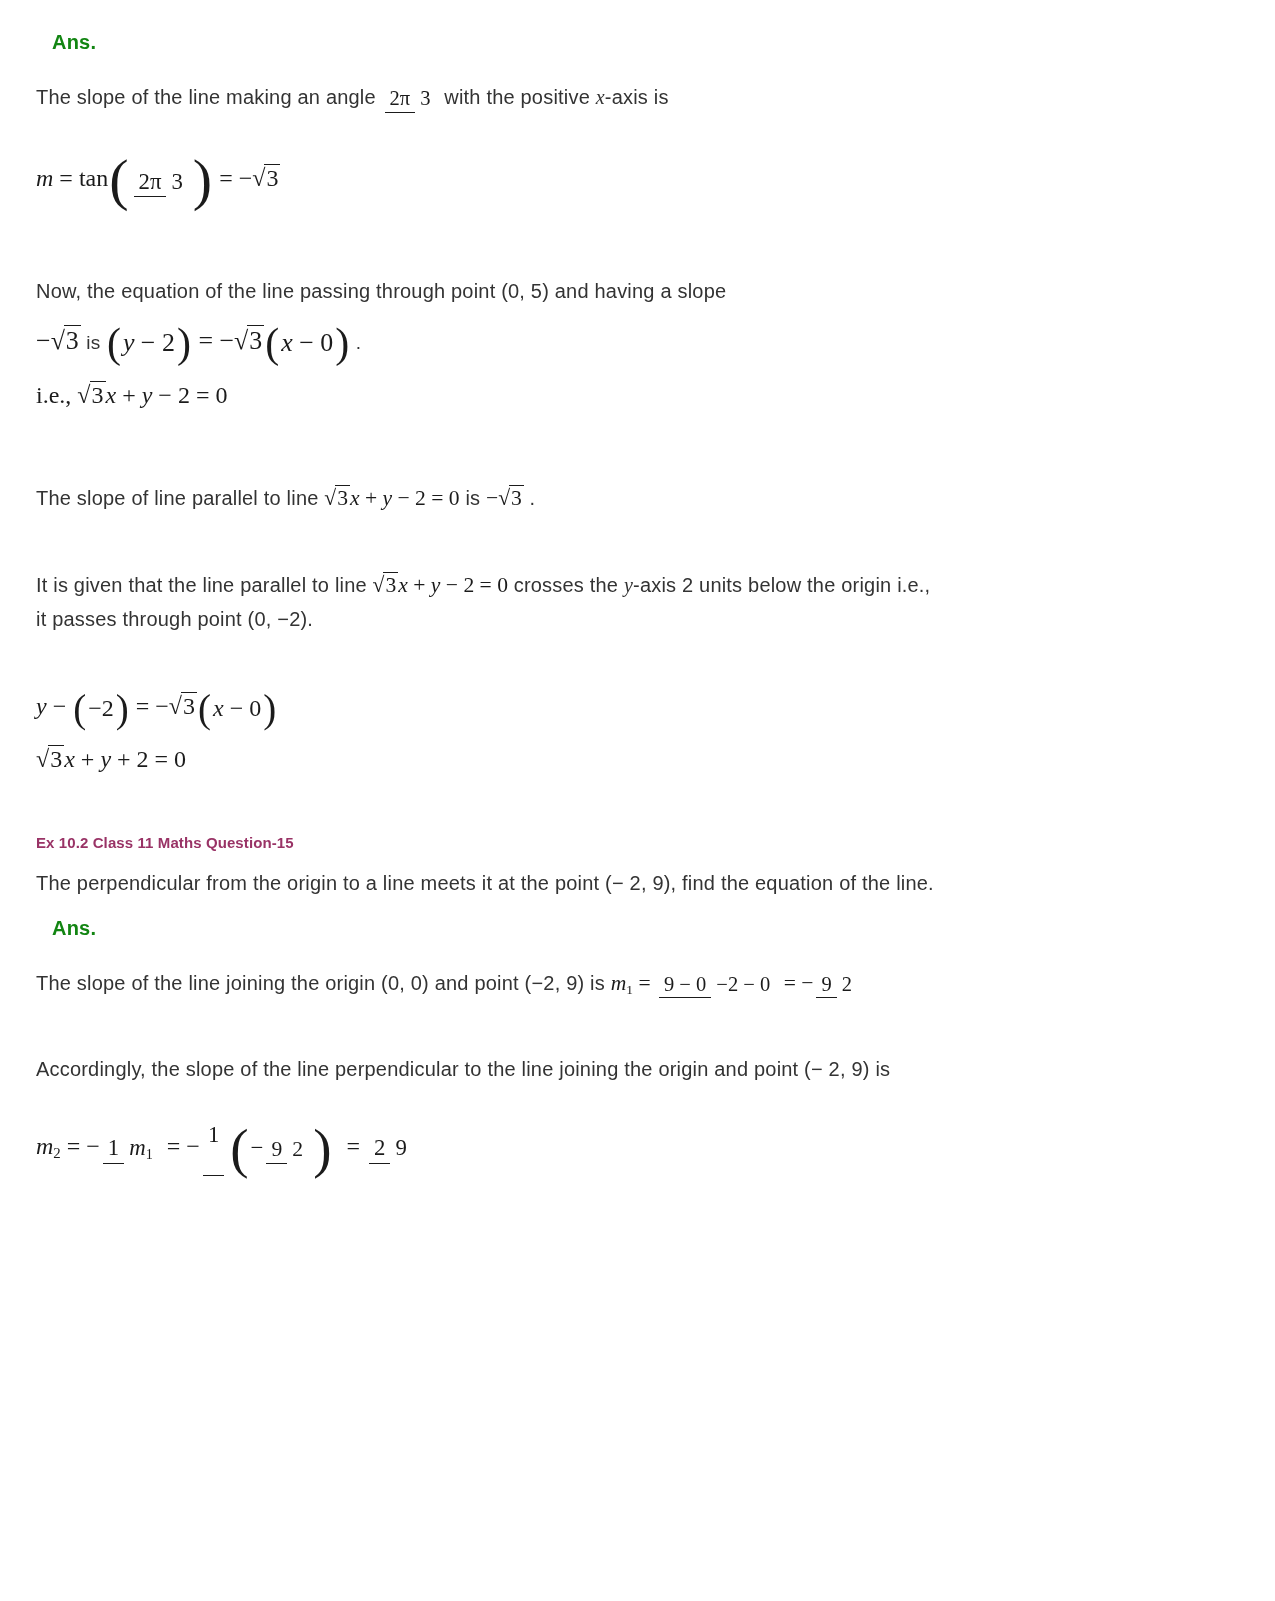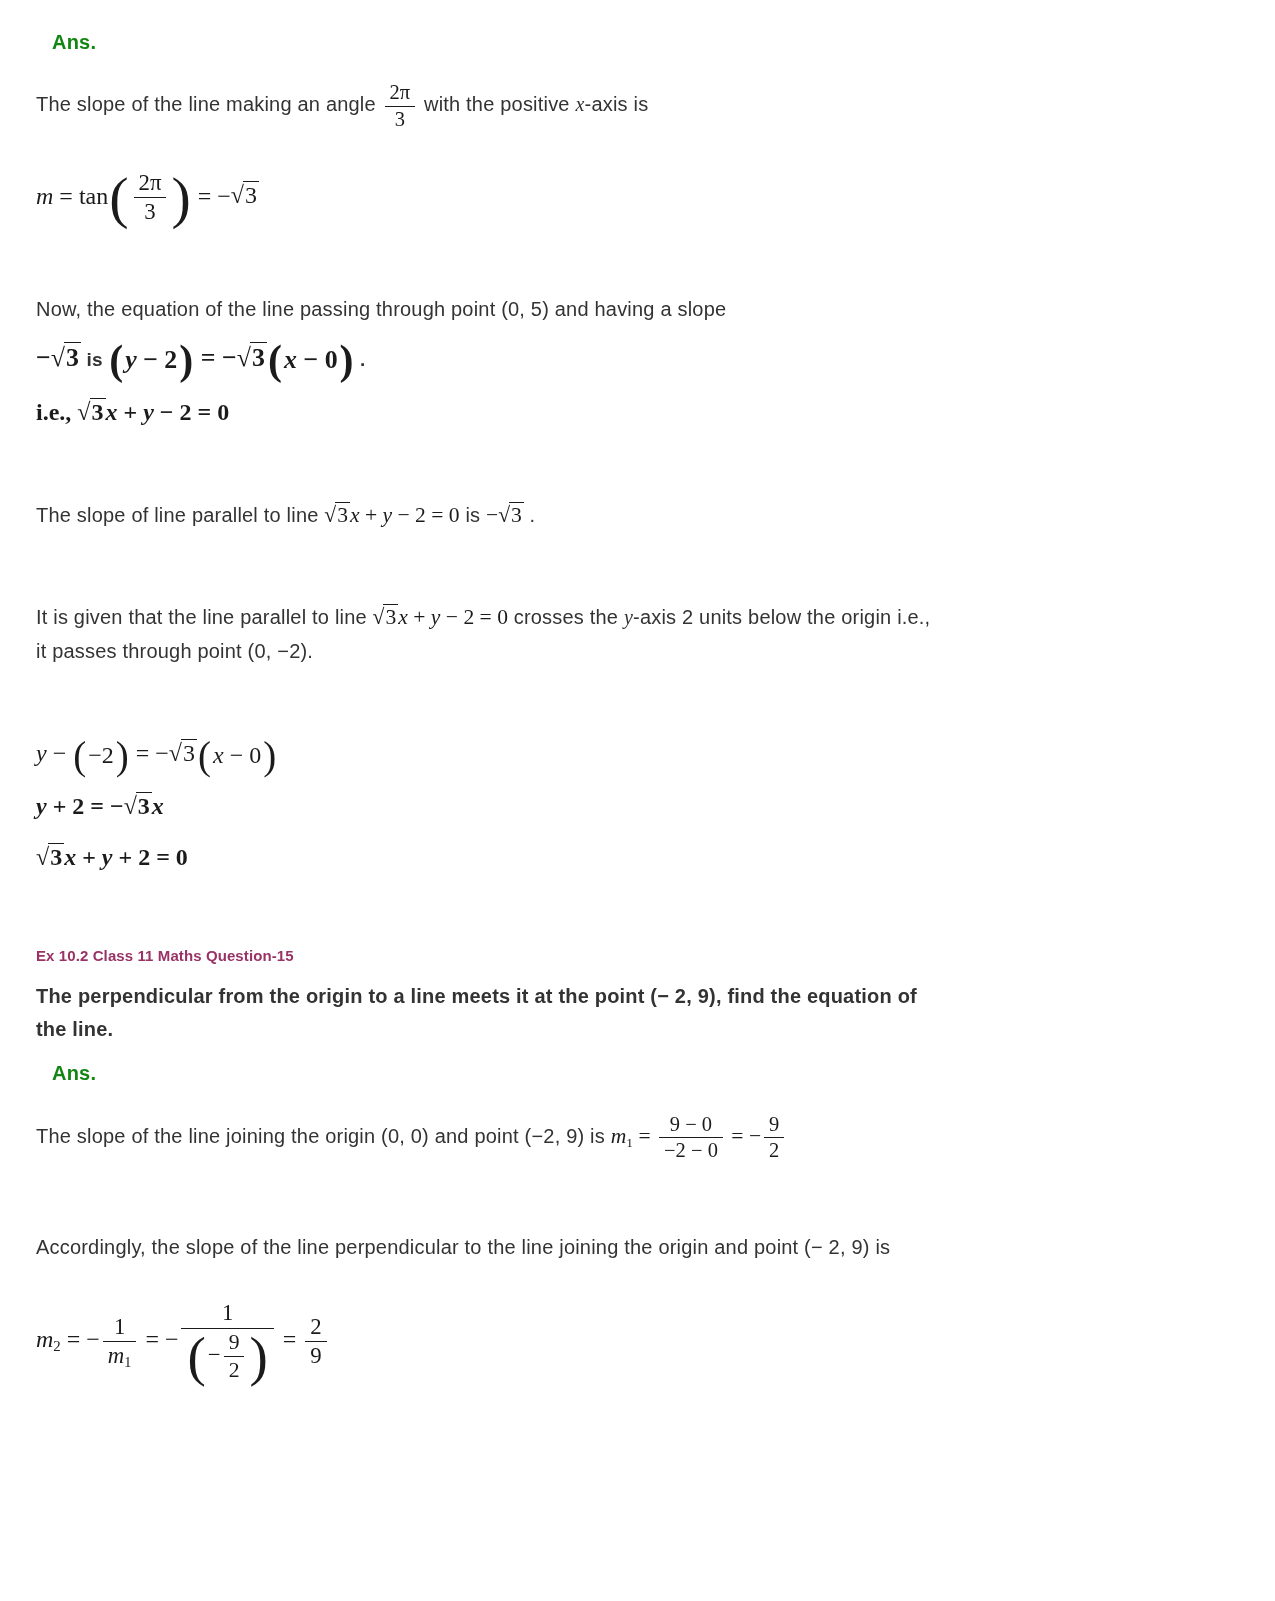--- a/index.html
+++ b/index.html
@@ -17,36 +17,36 @@
     font-family:"Liberation Serif","DejaVu Serif",serif;
     font-size:24px;color:var(--math-text,#1b1b1b);letter-spacing:0;
   }
   .math{
     font-family:"Liberation Serif","DejaVu Serif",serif;
     font-size:1.08em;color:var(--math-text,#1b1b1b);letter-spacing:0;
   }
   .vit{font-style:italic;font-family:"Liberation Serif","DejaVu Serif",serif;}
   .btx{font-family:"Liberation Sans","DejaVu Sans",sans-serif;font-size:19px;color:var(--body-text,#333);letter-spacing:0.2px;}
   .frac{
-    display:inline-flex;flex-direction:column;vertical-align:middle;
+    display:inline-flex;vertical-align:middle;
     text-align:center;margin:0 3px;font-size:0.95em;
   }
   .fnum{display:block;padding:0 5px;border-bottom:1.6px solid currentColor;line-height:1.25;align-self:stretch;}
   .fden{display:block;padding:0 5px;line-height:1.25;align-self:stretch;}
   .sqrt{white-space:nowrap;}
   .rsign{display:inline-block;}
   .rad{display:inline-block;border-top:1.6px solid currentColor;margin-left:-1px;padding:0 2px;line-height:1.15;}
   .par{display:inline-flex;align-items:center;vertical-align:middle;}
   .paren{display:inline-block;line-height:1;padding:0 1px;}
   .parc{display:inline-block;padding:0 1px;text-align:center;}
   sub{font-size:0.62em;vertical-align:-0.3em;line-height:1;}
-  .mt-xs{margin-top:12px;font-weight:bold;}
+  .mt-xs{margin-top:12px;}
   .mt-sm{margin-top:22px;}
   .mt-md{margin-top:36px;}
-  .mt-lg{margin-top:67px;}
+  .mt-lg{margin-top:52px;}
   .mt-xl{margin-top:66px;}
 </style>
 </head>
 <body>
 
 <div class="page">
 
   <div class="ans">Ans.</div>
 
   <div class="para mt-sm">The slope of the line making an angle <span class="math"><span class="frac">
@@ -86,21 +86,20 @@
   <div class="eq mt-lg"><span class="vit">y</span> − <span class="par">
         <span class="paren" style="font-size: 39px;">(</span>
         <span class="parc">−2</span>
         <span class="paren" style="font-size: 39px;">)</span>
       </span> = −<span class="sqrt"><span class="rsign">√</span><span class="rad">3</span></span><span class="par">
         <span class="paren" style="font-size: 39px;">(</span>
         <span class="parc"><span class="vit">x</span> − 0</span>
         <span class="paren" style="font-size: 39px;">)</span>
       </span></div>
 
-  <div class="eq mt-xs"><span class="vit">y</span> + 2 = −<span class="sqrt"><span class="rsign">√</span><span class="rad">3</span></span><span class="vit">x</span></div>
 
   <div class="eq mt-xs"><span class="sqrt"><span class="rsign">√</span><span class="rad">3</span></span><span class="vit">x</span> + <span class="vit">y</span> + 2 = 0</div>
 
   <div class="qhead mt-lg">Ex 10.2 Class 11 Maths Question-15</div>
 
   <div class="para mt-xs">The perpendicular from the origin to a line meets it at the point (− 2, 9), find the equation of the line.</div>
 
   <div class="ans mt-xs">Ans.</div>
 
   <div class="para mt-sm">The slope of the line joining the origin (0, 0) and point (−2, 9) is <span class="math"><span class="vit">m</span><sub>1</sub> = <span class="frac">

